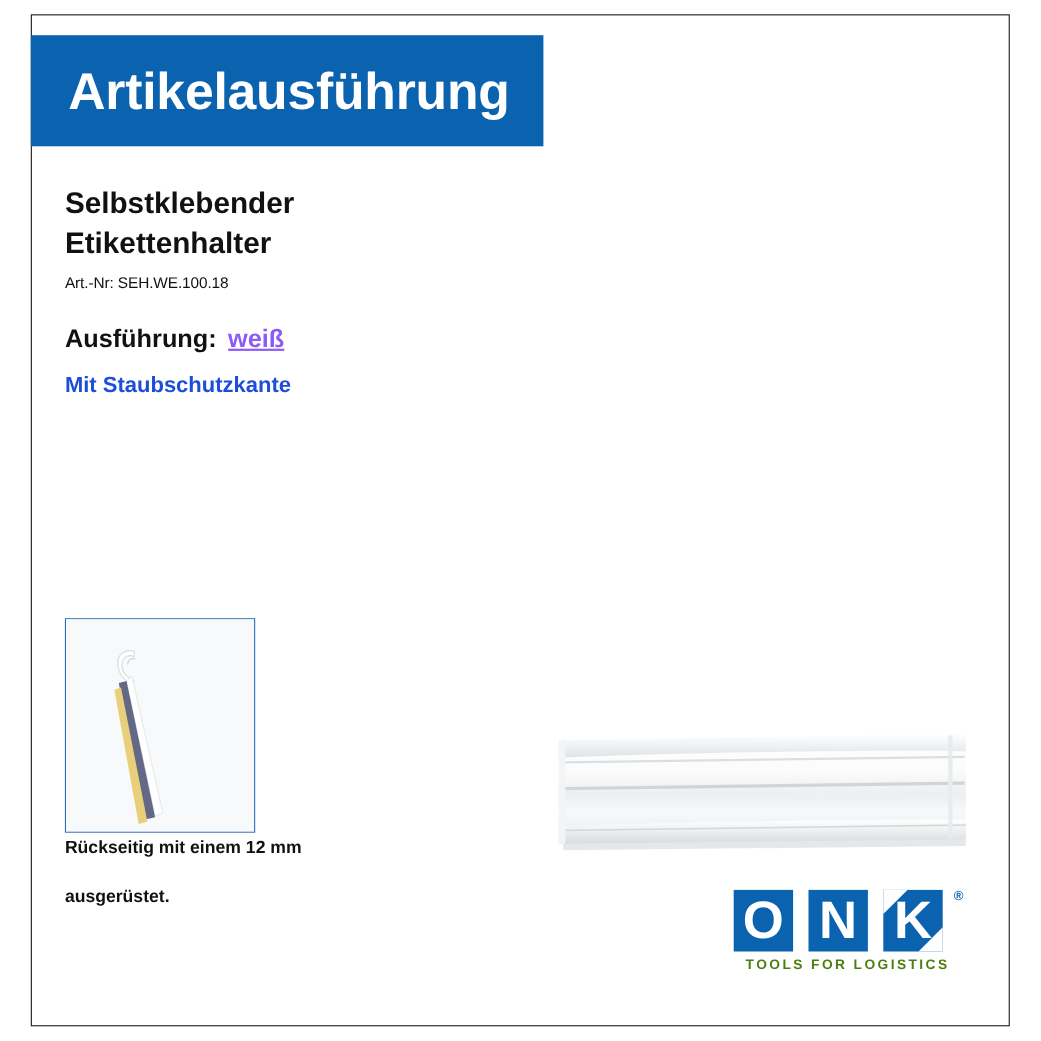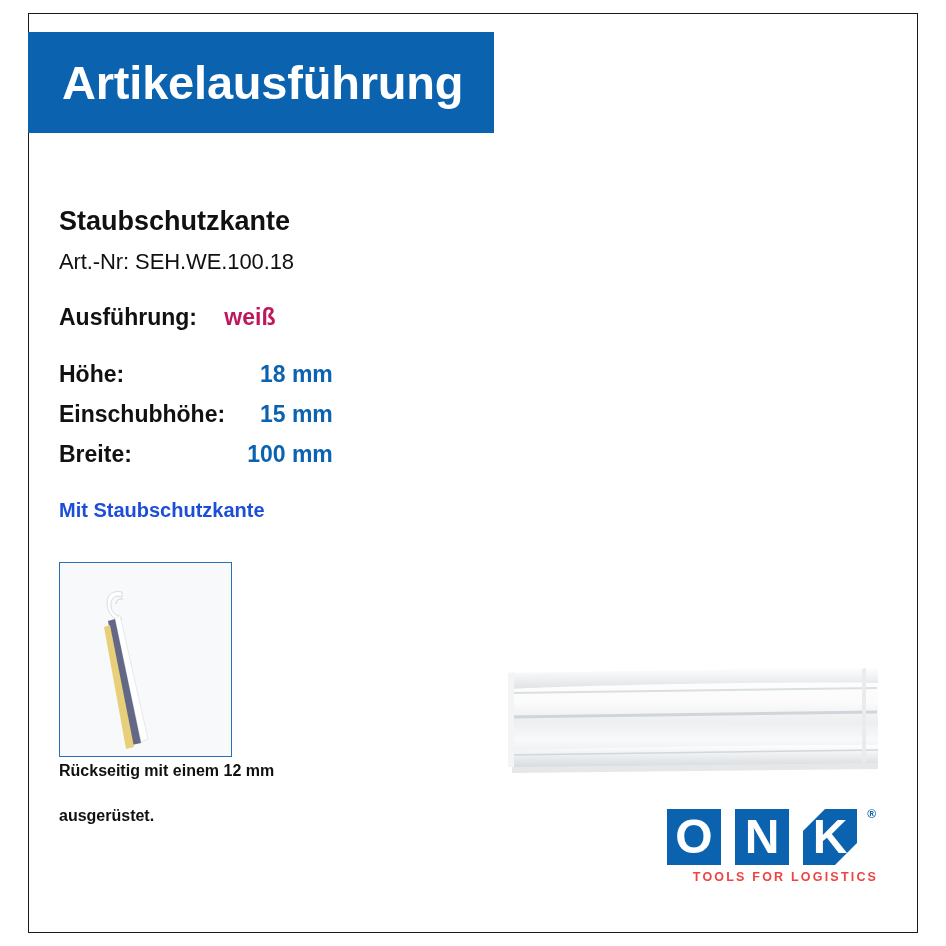--- a/index.html
+++ b/index.html
@@ -66,36 +66,37 @@
 
   .product-name {
     font-size: 27px;
     font-weight: bold;
     color: #111111;
     line-height: 1.33;
     margin: 0;
   }
 
   .art-nr {
-    font-size: 22px;
+    font-size: 14px;
     font-weight: normal;
     color: #111111;
     margin: 9px 0 0 0;
     letter-spacing: -0.1px;
   }
 
   .variant-row {
     margin-top: 29px;
     font-size: 23px;
     font-weight: bold;
     color: #111111;
   }
   .variant-row .value {
-    color: #be185d;
-    margin-left: 21px;
+    color: #8b5cf6;
+    margin-left: 4px;
+    text-decoration: underline;
   }
 
   
   .dims {
     margin-top: 30px;
     border-collapse: collapse;
   }
   .dims td {
     font-size: 23px;
     font-weight: bold;
@@ -153,25 +154,25 @@
   
   #logo {
     position: absolute;
     left: 665px;
     top: 806px;
     width: 210px;
     height: 90px;
   }
   #logo .tagline {
     position: absolute;
-    left: 18px;
+    left: 3px;
     top: 64px;
     width: 205px;
     text-align: center;
-    color: #ef4444;
+    color: #4d7c0f;
     font-size: 12.5px;
     font-weight: bold;
     letter-spacing: 2.2px;
   }
   #logo .reg {
     position: absolute;
     right: -1px;
     top: 1px;
     font-size: 12px;
     color: #0b63b0;
@@ -184,47 +185,31 @@
 <div id="page">
 
   <div id="frame"></div>
 
   <div id="title-banner">
     <span class="title-text">Artikelausführung</span>
   </div>
 
   <div id="info-block">
     <div class="product-name">
-      <br>
-      <span>Staubschutzkante</span>
+      <span>Selbstklebender</span><br>
+      <span>Etikettenhalter</span>
     </div>
 
     <div class="art-nr">Art.-Nr: SEH.WE.100.18</div>
 
     <div class="variant-row">
       <span>Ausführung:</span>
       <span class="value">weiß</span>
     </div>
 
-    <table class="dims">
-      <tbody>
-        <tr>
-          <td>Höhe:</td>
-          <td class="val">18 mm</td>
-        </tr>
-        <tr>
-          <td>Einschubhöhe:</td>
-          <td class="val">15 mm</td>
-        </tr>
-        <tr>
-          <td>Breite:</td>
-          <td class="val">100 mm</td>
-        </tr>
-      </tbody>
-    </table>
 
     <div class="note-dust">Mit Staubschutzkante</div>
   </div>
 
   <div id="detail-box">
     <svg width="171" height="193" viewBox="0 0 171 193">
       <rect x="0" y="0" width="171" height="193" fill="#fcfdfd"></rect>
 
       <rect x="0" y="0" width="171" height="193" fill="#f7f9fa"></rect>
 

